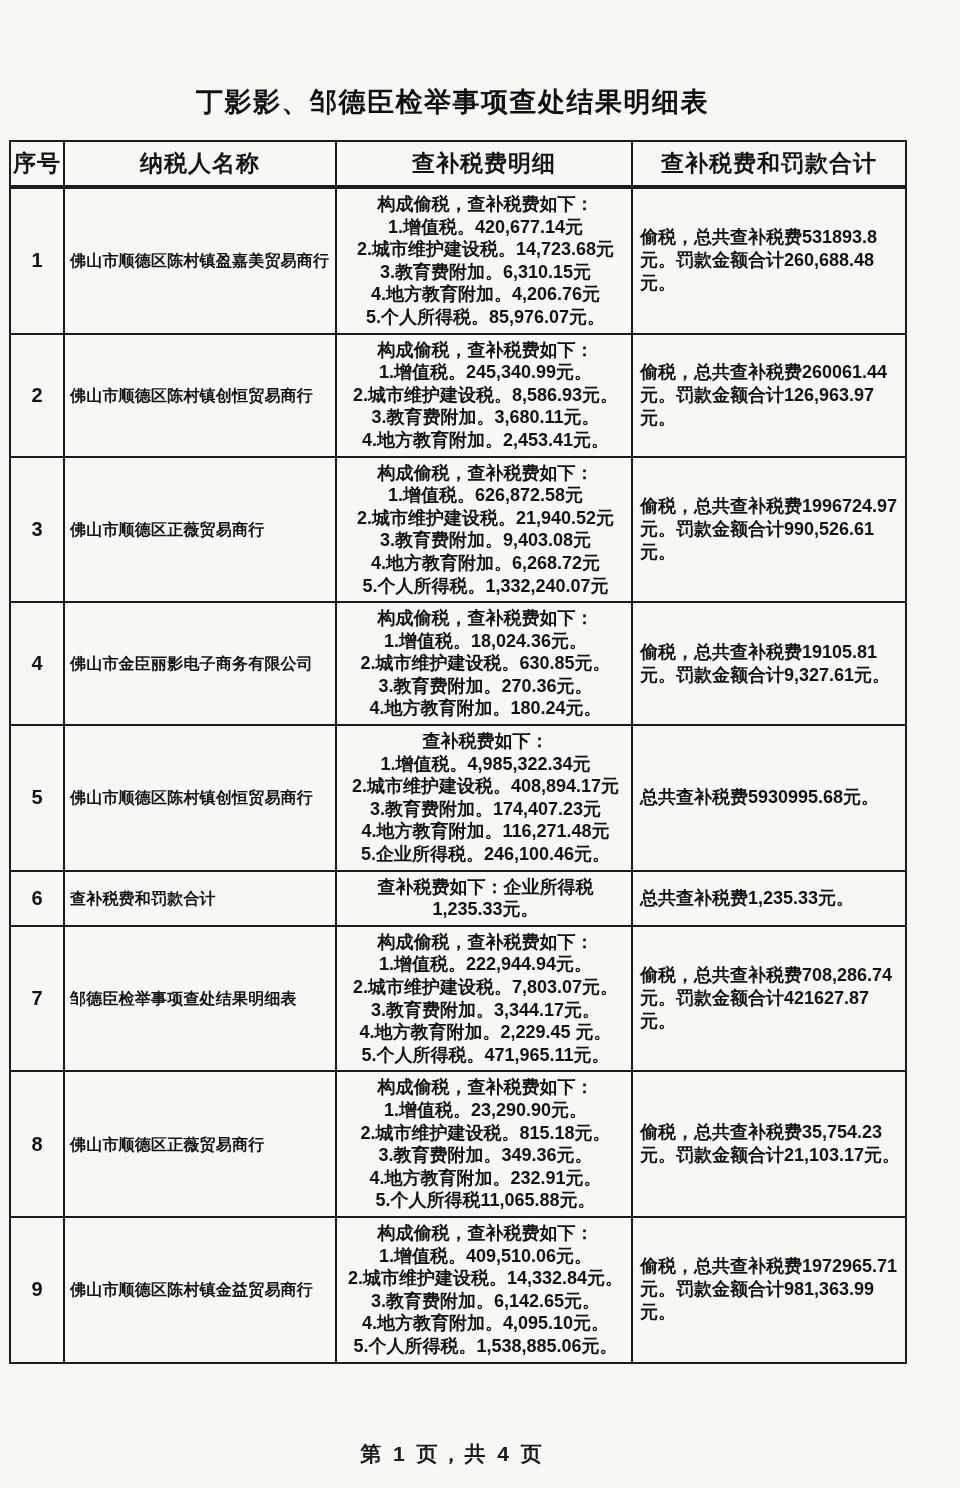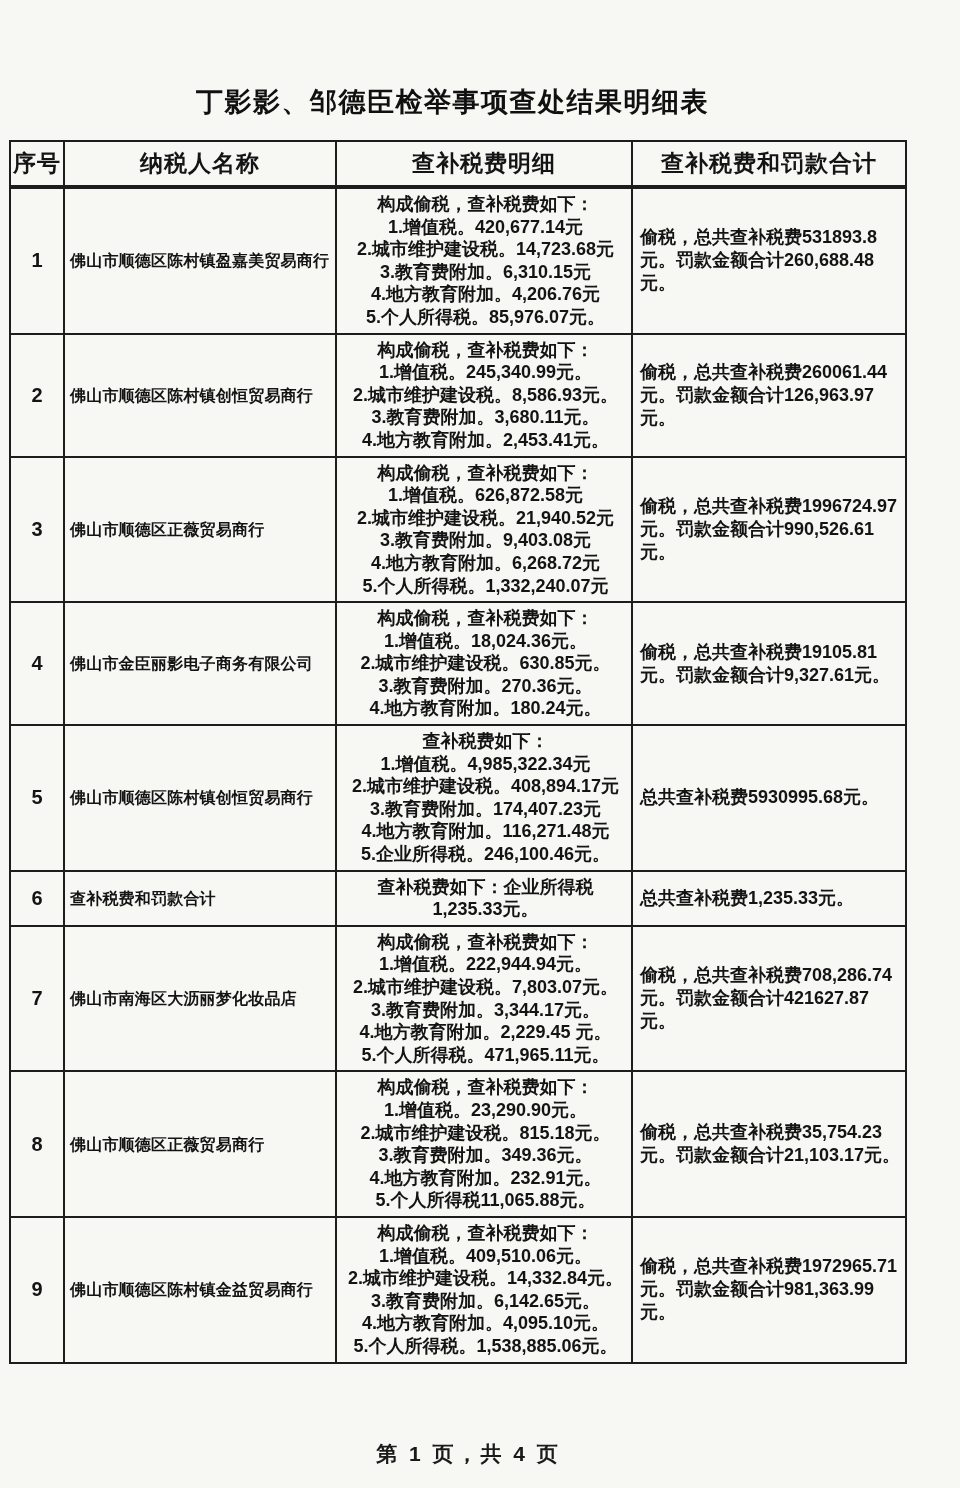--- a/index.html
+++ b/index.html
@@ -76,21 +76,20 @@
   }
   .footer {
     position: absolute;
     left: 0; top: 1440px;
     width: 905px;
     text-align: center;
     font-size: 21px;
     font-weight: bold;
     letter-spacing: 3px;
     color: #1a1a1a;
-    margin-left: 16px;
   }
 </style>
 </head>
 <body>
 
 <div class="page">
 
   <h1 class="title">丁影影、邹德臣检举事项查处结果明细表</h1>
 
   <table class="results">
@@ -163,21 +162,21 @@
         <td class="total">总共查补税费5930995.68元。</td>
       </tr>
       <tr>
         <td class="no">6</td>
         <td class="name">查补税费和罚款合计</td>
         <td class="detail">查补税费如下：企业所得税1,235.33元。</td>
         <td class="total">总共查补税费1,235.33元。</td>
       </tr>
       <tr>
         <td class="no">7</td>
-        <td class="name">佛山市南海区大沥丽梦化妆品店</td>
+        <td class="name">邹德臣检举事项查处结果明细表</td>
         <td class="detail">构成偷税，查补税费如下：
 1.增值税。222,944.94元。
 2.城市维护建设税。7,803.07元。
 3.教育费附加。3,344.17元。
 4.地方教育附加。2,229.45 元。
 5.个人所得税。471,965.11元。</td>
         <td class="total">偷税，总共查补税费708,286.74元。罚款金额合计421627.87元。</td>
       </tr>
       <tr>
         <td class="no">8</td>

